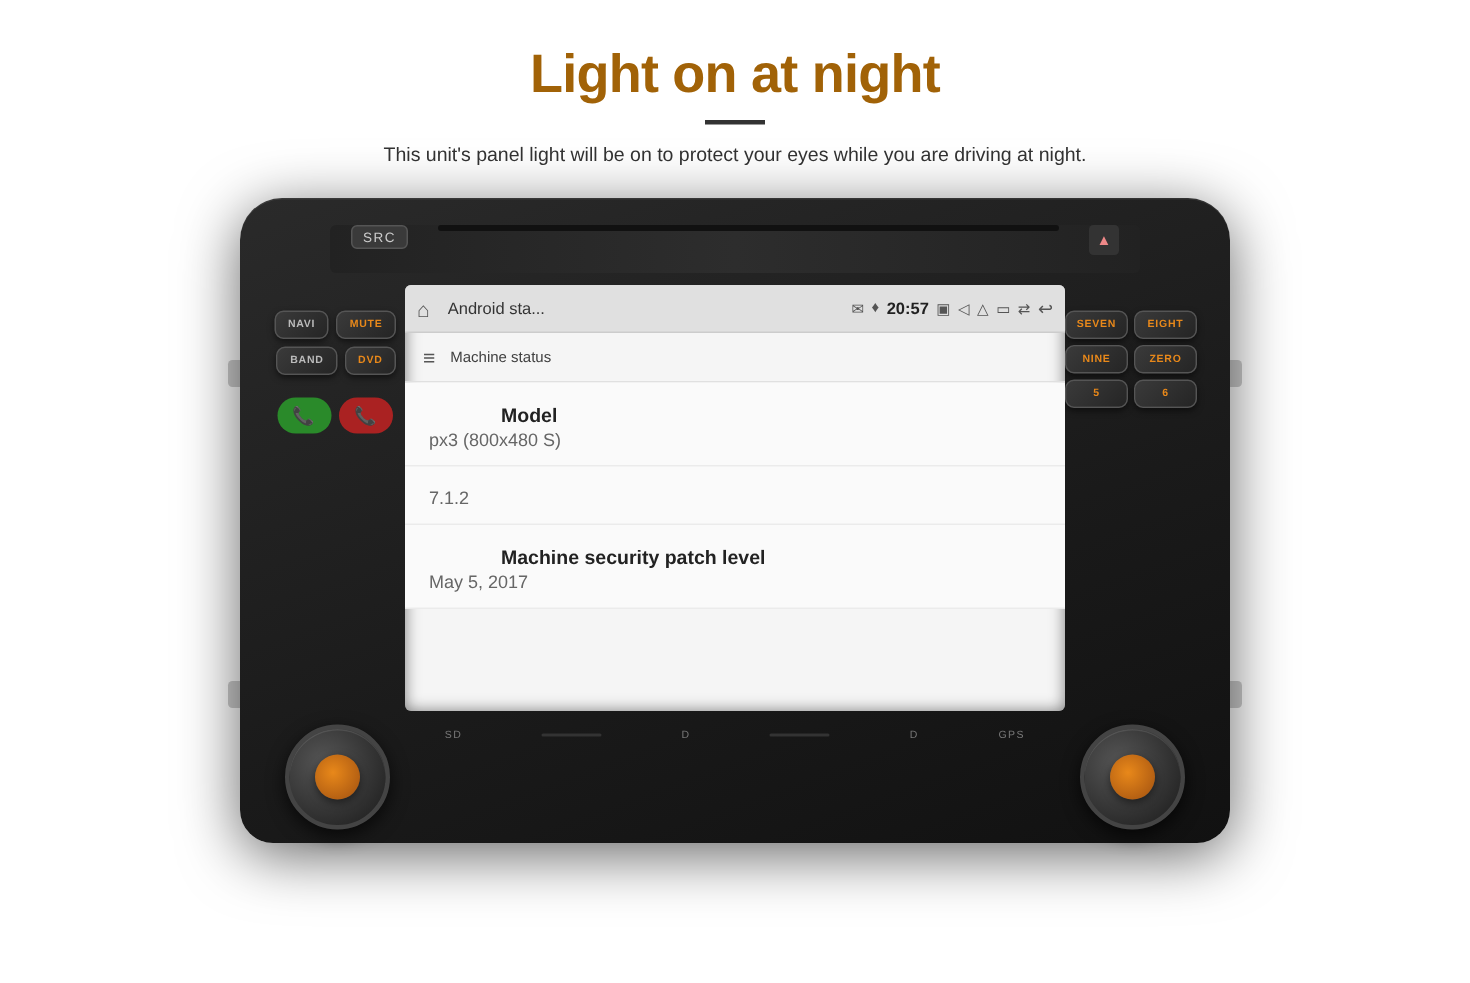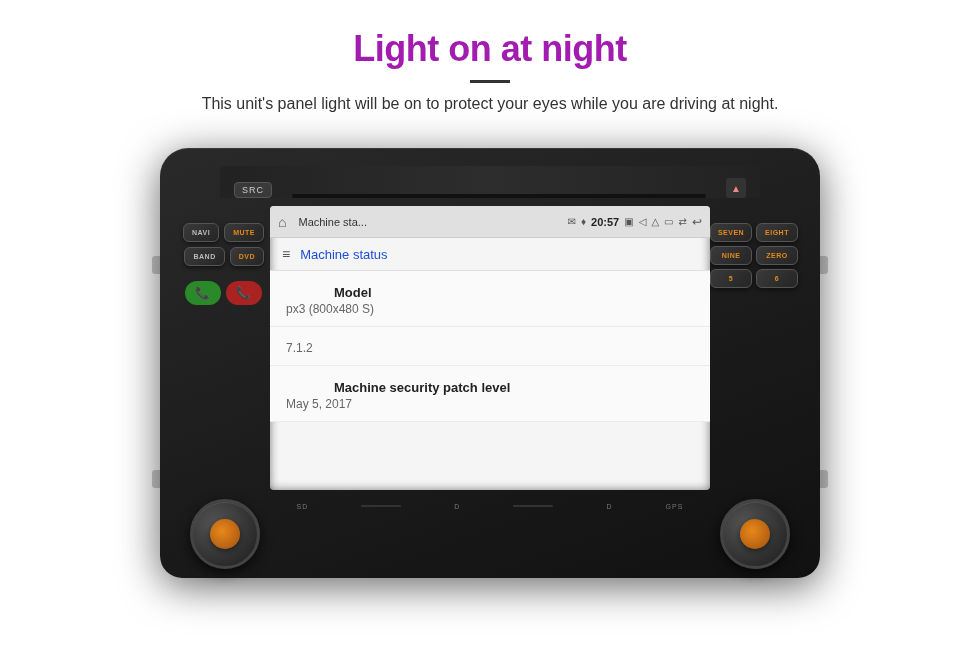--- a/index.html
+++ b/index.html
@@ -11,38 +11,38 @@
       font-family: Arial, sans-serif;
       overflow: hidden;
       display: flex;
       flex-direction: column;
       align-items: center;
     }
 
     .page-title {
       font-size: 36px;
       font-weight: 900;
-      color: #a21caf;
+      color: #a16207;
       margin-top: 28px;
       text-align: center;
       letter-spacing: -0.5px;
     }
 
     .title-divider {
       width: 40px;
       height: 3px;
       background: #333;
       margin: 10px auto 12px;
     }
 
     .subtitle {
-      font-size: 16px;
+      font-size: 13px;
       color: #333;
       text-align: center;
-      margin-bottom: 35px;
+      margin-bottom: 22px;
       max-width: 820px;
     }
 
     
     .car-unit-wrapper {
       position: relative;
       width: 660px;
       height: 430px;
       margin: 0 auto;
     }
@@ -59,21 +59,21 @@
     
     .unit-top-bar {
       position: absolute;
       top: 18px;
       left: 60px;
       right: 60px;
       height: 32px;
       background: linear-gradient(90deg, #222 0%, #2d2d2d 50%, #222 100%);
       border-radius: 4px;
       display: flex;
-      align-items: flex-end;
+      align-items: flex-start;
       justify-content: space-between;
       padding: 0 14px;
     }
 
     .src-btn {
       background: #3a3a3a;
       border: 1px solid #555;
       border-radius: 4px;
       color: #ccc;
       font-size: 9px;
@@ -172,22 +172,22 @@
       border-bottom: 1px solid #e0e0e0;
       gap: 10px;
     }
 
     .app-header-icon {
       font-size: 14px;
       color: #555;
     }
 
     .app-header-title {
-      font-size: 13px;
-      color: #1d4ed8;
+      font-size: 10px;
+      color: #404040;
       font-weight: 500;
     }
 
     .info-row {
       padding: 14px 16px 10px;
       border-bottom: 1px solid #ebebeb;
     }
 
     .info-label {
       font-size: 13px;
@@ -434,21 +434,21 @@
         <div class="right-unit-btn orange-label">ZERO</div>
         <div class="right-unit-btn orange-label">5</div>
         <div class="right-unit-btn orange-label">6</div>
       </div>
     </div>
 
     <div class="screen-area">
 
       <div class="android-status-bar">
         <span class="status-home-icon">⌂</span>
-        <span class="status-app-name">Machine sta...</span>
+        <span class="status-app-name">Android sta...</span>
         <div class="status-icons">
           <span class="status-icon">✉</span>
           <span class="status-icon">♦</span>
           <span class="status-time">20:57</span>
           <span class="status-icon">▣</span>
           <span class="status-icon">◁</span>
           <span class="status-icon">△</span>
           <span class="status-icon">▭</span>
           <span class="status-icon">⇄</span>
           <span class="status-back">↩</span>

